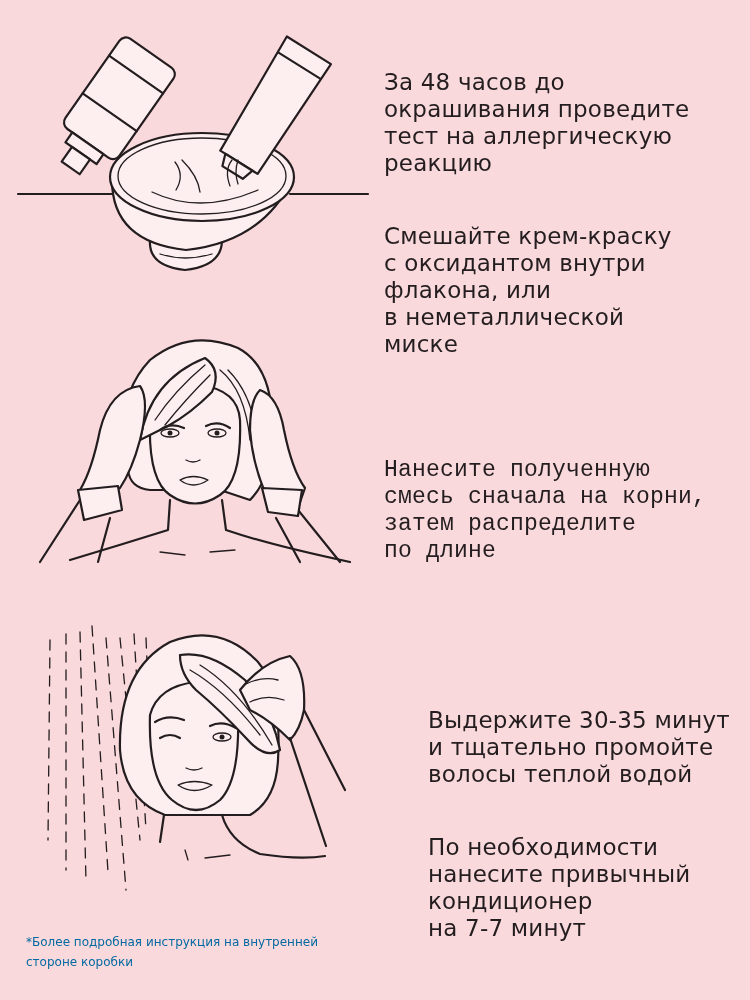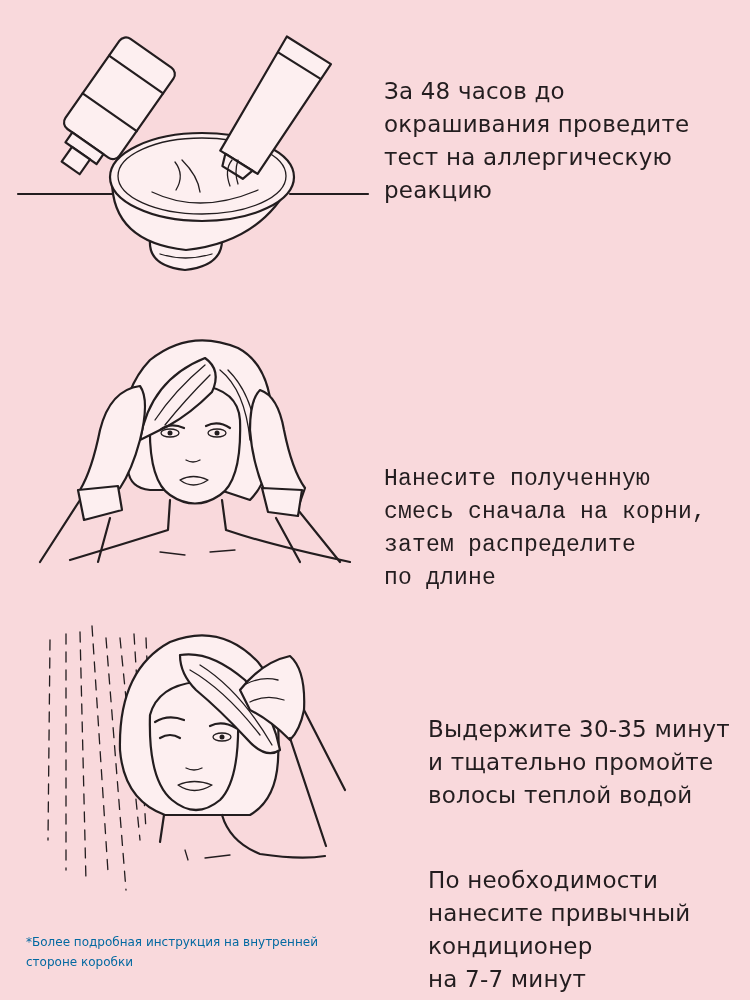--- a/index.html
+++ b/index.html
@@ -11,21 +11,21 @@
       position:relative;
     }
     .illus { position:absolute; }
     .illus svg { display:block; }
     .stroke { fill:none; stroke:#231d1f; stroke-width:2.2; stroke-linecap:round; stroke-linejoin:round; }
     .thin { fill:none; stroke:#231d1f; stroke-width:1.3; stroke-linecap:round; stroke-linejoin:round; }
     .fillw { fill:#fdeff0; stroke:#231d1f; stroke-width:2.2; stroke-linejoin:round; }
     .dark { fill:#231d1f; }
     .text-block {
       position:absolute; left:384px;
-      font-size:23px; line-height:33px;
+      font-size:23px; line-height:27px;
       letter-spacing:0.2px;
       white-space:pre-line;
     }
     .para { margin:0 0 19px 0; white-space:pre-line; }
     .footnote {
       position:absolute; left:26px; top:932px;
       font-size:12px; line-height:20px; white-space:pre-line;
       color:#0369a1;
     }
   </style>
@@ -67,20 +67,25 @@
     <path class="thin" d="M232 140 Q224 150 230 166"></path>
     <path class="thin" d="M238 140 Q234 152 238 164"></path>
   </svg>
 </div>
 
 <div class="text-block" style="top:42px;">
   <p class="para">За 48 часов до
 окрашивания проведите
 тест на аллергическую
 реакцию</p>
+  <p class="para">Смешайте крем-краску
+с оксидантом внутри
+флакона, или
+в неметаллической
+миске</p>
 </div>
 
 <div class="illus" style="left:0;top:330px;">
   <svg width="370" height="250" viewBox="0 0 370 250">
 
     <path class="fillw" d="M128 140 Q112 70 150 30 Q190 -2 238 18 Q276 38 272 110 Q270 150 250 170 L220 160 L150 160 Q130 158 128 140 Z"></path>
 
     <path class="fillw" d="M150 90 Q148 150 170 165 Q195 182 220 165 Q242 150 240 90 Q238 60 200 55 Q160 58 150 90 Z"></path>
 
     <path class="fillw" d="M140 110 Q150 50 205 28 Q222 40 212 62 Q190 84 168 96 Q152 104 140 110 Z"></path>

